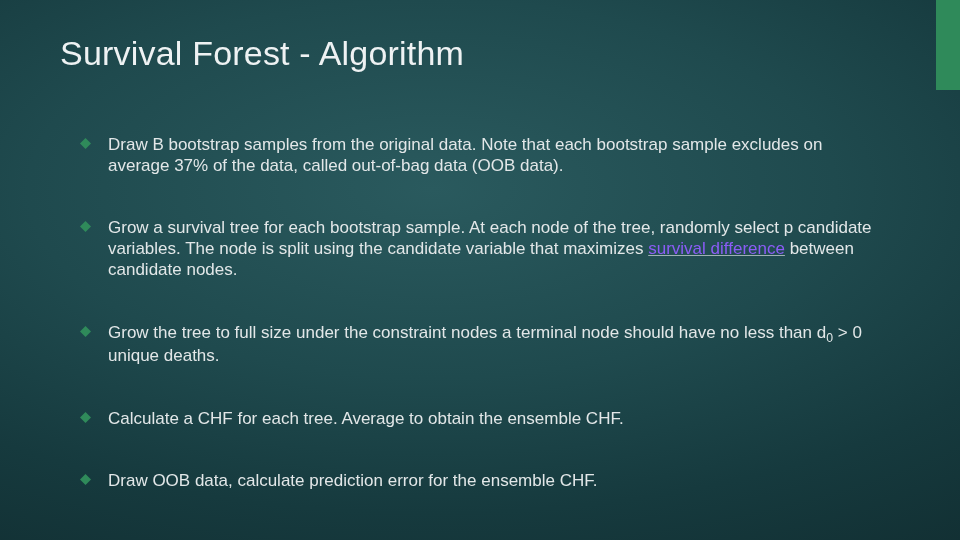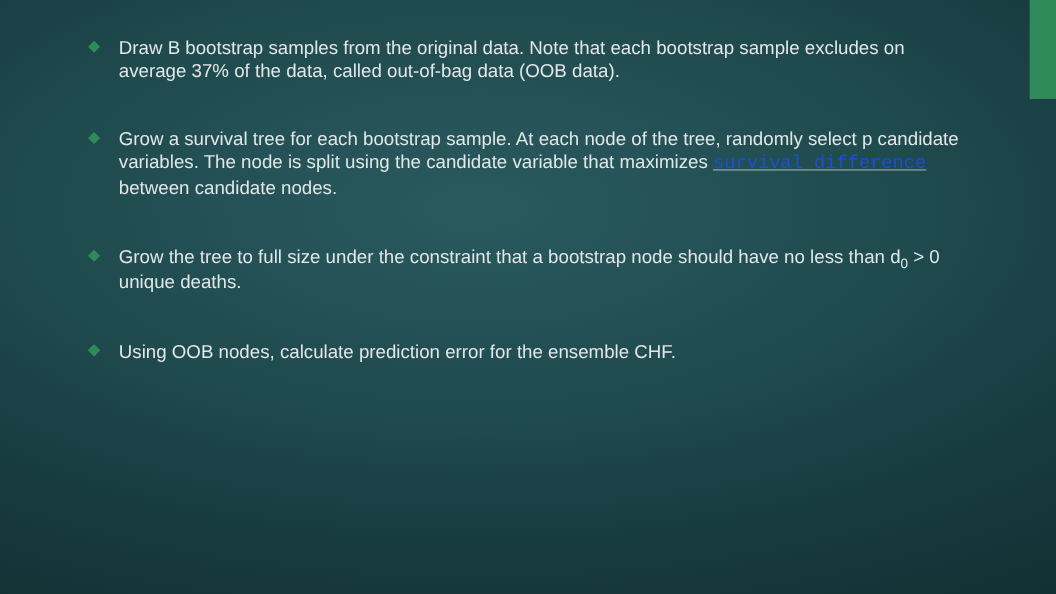--- a/index.html
+++ b/index.html
@@ -44,29 +44,30 @@
   .bullets li:last-child { margin-bottom: 0; }
   .bullet-icon {
     position: absolute;
     left: -28px;
     top: 3px;
     width: 11px;
     height: 11px;
     color: #2f8a5a;
   }
   .bullet-icon svg { display: block; width: 100%; height: 100%; }
-  .link-like { color: #1d4ed8; text-decoration: underline; text-decoration-color: rgba(226,231,232,0.65); font-family: Liberation Mono, monospace; }
+  .link-like { color: #8b5cf6; text-decoration: underline; text-decoration-color: rgba(226,231,232,0.65); }
   sub { font-size: 0.72em; vertical-align: sub; }
 </style>
 </head>
 <body>
 
 <div class="accent-bar"></div>
 
 <div class="slide">
+  <h1 class="title">Survival Forest - Algorithm</h1>
 
   <ul class="bullets">
 
     <li>
       <span class="bullet-icon">
         <svg viewBox="0 0 10 10">
             <polygon points="5,0 10,5 5,10 0,5" fill="currentColor"></polygon>
           </svg>
       </span>
       <span>Draw B bootstrap samples from the original data. Note that each bootstrap sample excludes on average 37% of the data, called out-of-bag data (OOB data).</span>
@@ -80,34 +81,35 @@
       </span>
       <span>Grow a survival tree for each bootstrap sample. At each node of the tree, randomly select p candidate variables. The node is split using the candidate variable that maximizes </span><span class="link-like">survival difference</span><span> between candidate nodes.</span>
     </li>
 
     <li>
       <span class="bullet-icon">
         <svg viewBox="0 0 10 10">
             <polygon points="5,0 10,5 5,10 0,5" fill="currentColor"></polygon>
           </svg>
       </span>
-      <span>Grow the tree to full size under the constraint that a bootstrap node should have no less than d</span><sub>0</sub><span> &gt; 0 unique deaths.</span>
+      <span>Grow the tree to full size under the constraint nodes a terminal node should have no less than d</span><sub>0</sub><span> &gt; 0 unique deaths.</span>
     </li>
 
     <li>
       <span class="bullet-icon">
         <svg viewBox="0 0 10 10">
             <polygon points="5,0 10,5 5,10 0,5" fill="currentColor"></polygon>
           </svg>
       </span>
+      <span>Calculate a CHF for each tree. Average to obtain the ensemble CHF.</span>
     </li>
 
     <li>
       <span class="bullet-icon">
         <svg viewBox="0 0 10 10">
             <polygon points="5,0 10,5 5,10 0,5" fill="currentColor"></polygon>
           </svg>
       </span>
-      <span>Using OOB nodes, calculate prediction error for the ensemble CHF.</span>
+      <span>Draw OOB data, calculate prediction error for the ensemble CHF.</span>
     </li>
 
   </ul>
 </div>
 
 </body></html>

